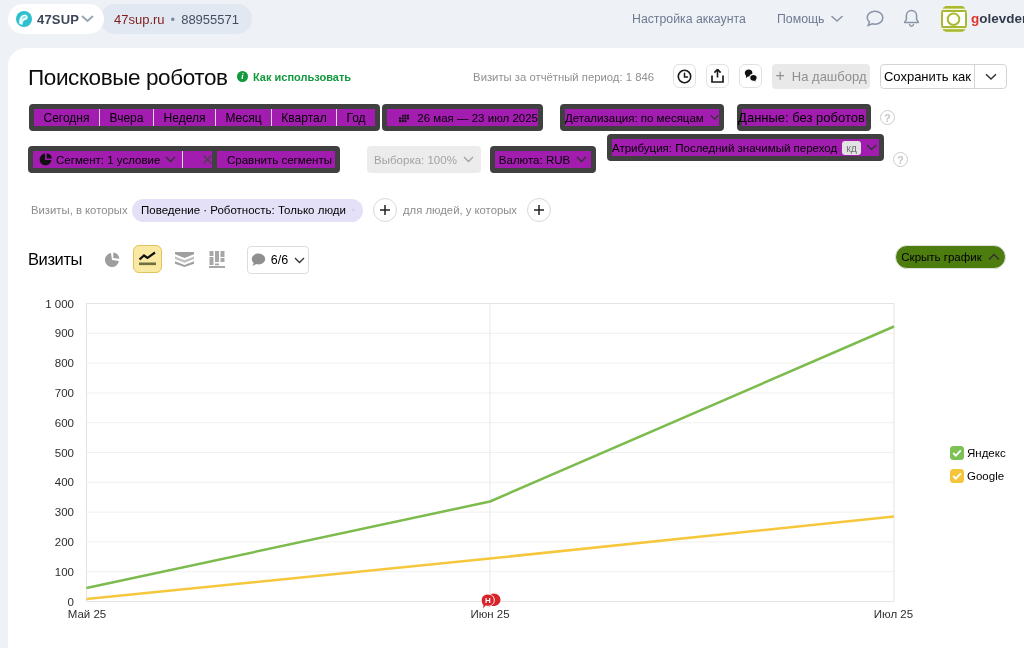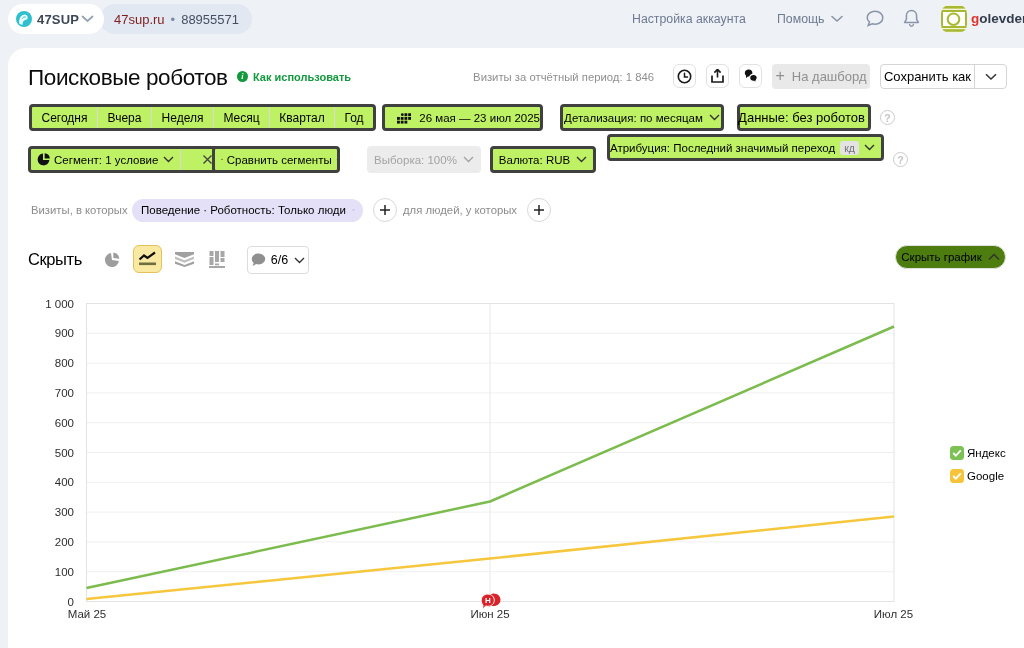--- a/index.html
+++ b/index.html
@@ -21,21 +21,21 @@
 
 #h1{left:28px;top:65px;font-size:22.5px;font-weight:400;letter-spacing:-0.4px;color:#0c0c0c;white-space:nowrap}
 #howuse{left:253px;top:71px;font-size:11px;font-weight:700;color:#12993e;white-space:nowrap}
 #period{left:454px;top:71px;width:200px;font-size:11.3px;color:#909090;text-align:right;white-space:nowrap}
 .icobtn{top:64px;width:23px;height:24px;border:1px solid #e2e2e2;border-radius:6px;background:#fff;display:flex;align-items:center;justify-content:center}
 #dashbtn{left:772px;top:64px;width:98px;height:25px;background:#e9e9e9;border-radius:4px;display:flex;align-items:center;justify-content:center;font-size:13px;color:#8f8f8f;white-space:nowrap}
 #savebtn{left:880px;top:64px;width:127px;height:25px;border:1px solid #d5d5d5;border-radius:4px;background:#fff;display:flex;align-items:center}
 #savebtn .main{width:94px;text-align:center;font-size:13px;color:#000;border-right:1px solid #d5d5d5;height:100%;display:flex;align-items:center;justify-content:center;white-space:nowrap}
 #savebtn .drop{flex:1;display:flex;align-items:center;justify-content:center;height:100%}
 
-.btn{height:27px;border:3px solid #404040;border-radius:4px;background:#bef264;display:flex;align-items:center;font-size:12px;color:#000;white-space:nowrap}
+.btn{height:27px;border:5px solid #404040;border-radius:4px;background:#a21caf;display:flex;align-items:center;font-size:12px;color:#000;white-space:nowrap}
 .seg{left:29px;top:104px;padding:0}
 .seg span{display:flex;align-items:center;justify-content:center;height:100%;border-left:1px solid #d9d9d9}
 .seg span:first-child{border-left:none}
 .disbtn{background:#ececec;border:none;color:#a3a3a3}
 .badge{background:#e3e3e3;color:#737373;font-size:10.5px;border-radius:3px;padding:1px 4px;margin-left:5px}
 .qmark{width:15px;height:15px;border:1.5px solid #cccccc;border-radius:50%;color:#c4c4c4;font-size:10.5px;display:flex;align-items:center;justify-content:center;font-weight:700}
 
 .graylbl{font-size:11.3px;color:#8c8c8c;white-space:nowrap}
 .chip{left:132px;top:198.5px;width:231px;height:23px;background:#e4e0f8;border-radius:12px;display:flex;align-items:center;padding:0 8px 0 9px;font-size:11.5px;white-space:nowrap}
 .pluscirc{width:24px;height:24px;border:1px solid #d9d9d9;border-radius:50%;background:#fff;display:flex;align-items:center;justify-content:center;top:198px}
@@ -224,21 +224,21 @@
       <path d="M6 1 L6 11 M1 6 L11 6" stroke="#222" stroke-width="1.5"></path>
     </svg>
   </div>
 <span class="abs graylbl" style="left:403px;top:204px">для людей, у которых</span>
 <div class="abs pluscirc" style="left:526.5px">
     <svg width="12" height="12" viewBox="0 0 12 12">
       <path d="M6 1 L6 11 M1 6 L11 6" stroke="#222" stroke-width="1.5"></path>
     </svg>
   </div>
 
-<div class="abs" id="vistitle">Скрыть</div>
+<div class="abs" id="vistitle">Визиты</div>
 <svg class="abs" style="left:104px;top:252px" width="16" height="16" viewBox="0 0 16 16">
   <path d="M7 1.1 A 7 7 0 1 0 14.9 9 L8 8 Z" fill="#9d9d9d"></path>
   <path d="M9.3 0.6 A 7 7 0 0 1 15.4 6.7 L9.3 6 Z" fill="#9d9d9d"></path>
 </svg>
 <div class="abs ybtn">
   <svg width="19" height="16" viewBox="0 0 19 16">
     <path d="M1.5 8.5 L6 4.5 L9.5 7 L17 1.5" fill="none" stroke="#111" stroke-width="2.2"></path>
     <rect x="1" y="11.5" width="17" height="2.6" fill="#6e6e3e"></rect>
   </svg>
 </div>

